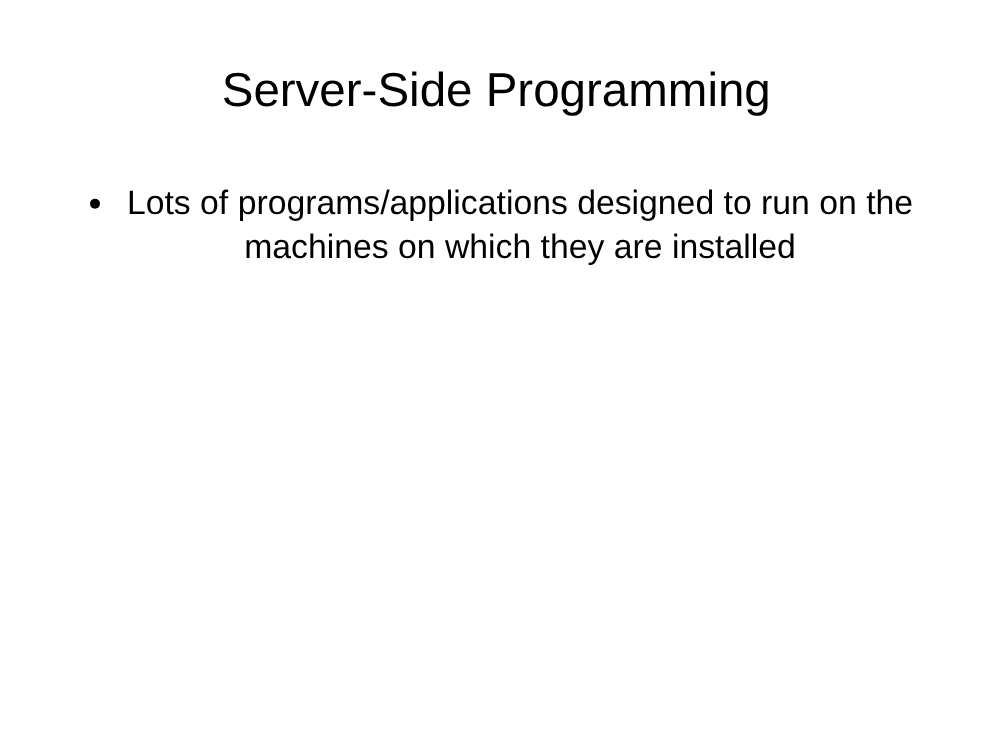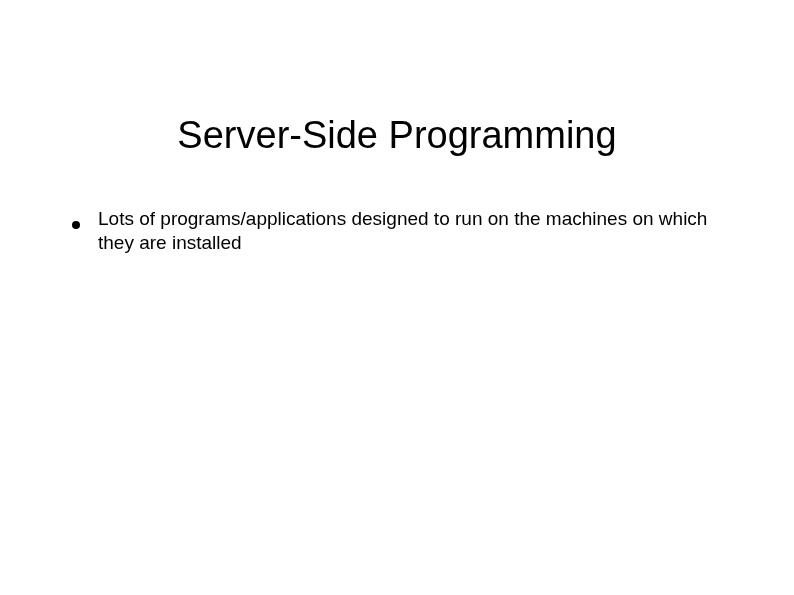--- a/index.html
+++ b/index.html
@@ -17,21 +17,21 @@
     }
     .slide {
       width: 100%;
       height: 100%;
       padding: 0;
     }
     .title {
       font-size: 38px;
       font-weight: normal;
       text-align: center;
-      padding-top: 114px;
+      padding-top: 52px;
       padding-bottom: 50px;
     }
     .content {
       padding-left: 72px;
       padding-right: 60px;
     }
     .bullet-list {
       list-style: none;
     }
     .bullet-item {
@@ -42,22 +42,23 @@
     .bullet-dot {
       width: 8px;
       height: 8px;
       background: #000000;
       border-radius: 50%;
       flex-shrink: 0;
       margin-top: 14px;
       margin-right: 18px;
     }
     .bullet-text {
-      font-size: 19px;
+      font-size: 27px;
       line-height: 1.28;
+      text-align: center;
     }
   </style>
 </head>
 <body>
 
 <div class="slide">
   <h1 class="title">Server-Side Programming</h1>
   <div class="content">
     <ul class="bullet-list">
       <li class="bullet-item">

